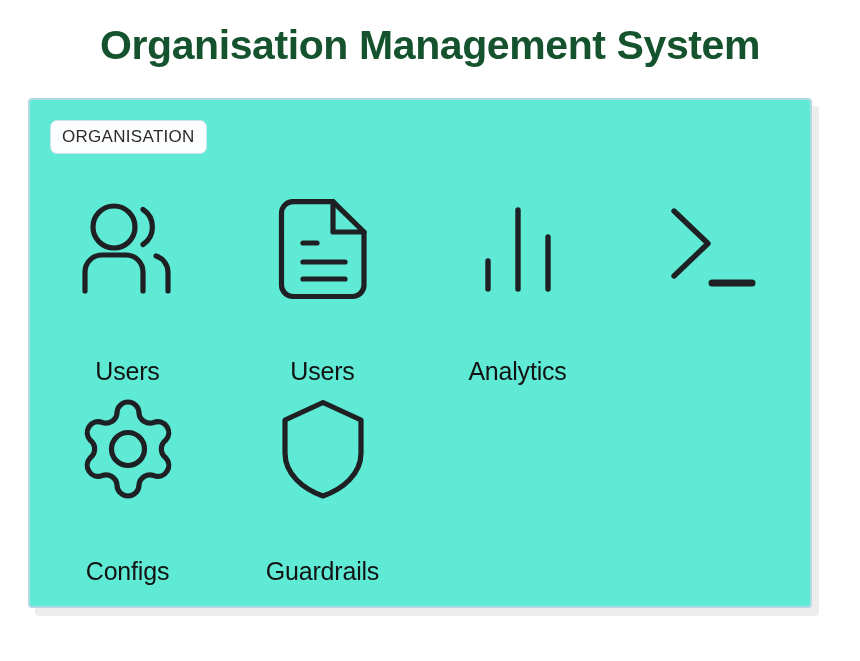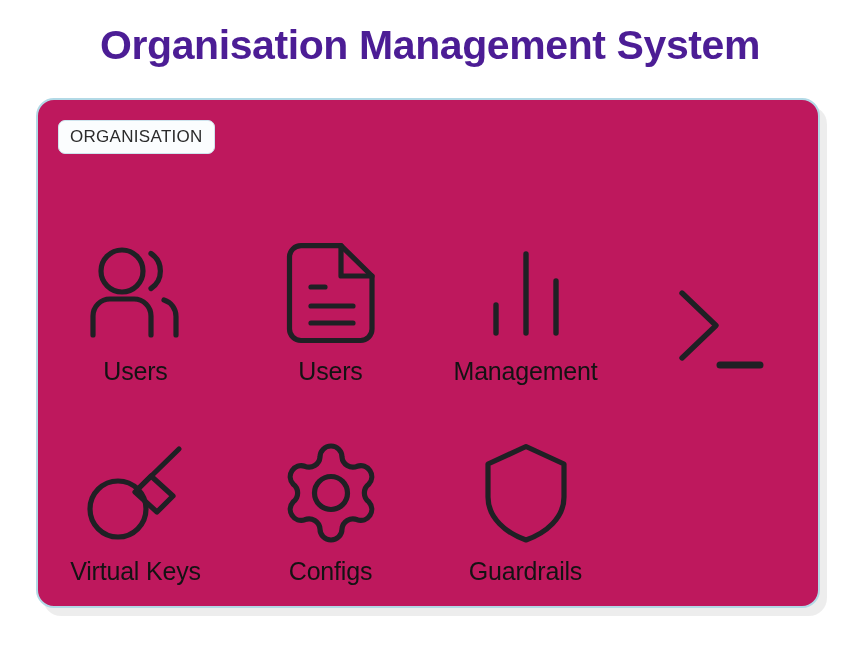--- a/index.html
+++ b/index.html
@@ -22,34 +22,34 @@
   .page-title {
     position: absolute;
     top: 20px;
     left: 0;
     width: 860px;
     text-align: center;
     font-family: "Liberation Sans", sans-serif;
     font-weight: 900;
     font-size: 41px;
     letter-spacing: -0.4px;
-    color: #4c1d95;
+    color: #14532d;
     line-height: 50px;
     white-space: nowrap;
   }
   .org-card {
     position: absolute;
-    left: 36px;
+    left: 28px;
     top: 98px;
     width: 784px;
     height: 510px;
     box-sizing: border-box;
-    background: #be185d;
+    background: #5eead4;
     border: 2px solid #b2d9e6;
-    border-radius: 18px;
+    border-radius: 4px;
     box-shadow: 7px 8px 0 0 rgba(0,0,0,0.07);
   }
   .org-badge {
     position: absolute;
     left: 20px;
     top: 20px;
     padding: 6px 11px 7px 11px;
     background: #fbfdfe;
     border: 1.6px solid #cfe4ee;
     border-radius: 7px;
@@ -67,21 +67,21 @@
     top: 86px;
     width: 780px;
     display: grid;
     grid-template-columns: repeat(4, 1fr);
     grid-template-rows: 200px 200px;
   }
   .tile {
     display: flex;
     flex-direction: column;
     align-items: center;
-    justify-content: flex-end;
+    justify-content: space-between;
     padding-top: 8px;
     cursor: pointer;
   }
   .tile-icon {
     width: 110px;
     height: 110px;
     display: flex;
     align-items: center;
     justify-content: center;
   }
@@ -140,42 +140,32 @@
       </div>
 
       <div class="tile">
         <div class="tile-icon">
           <svg width="74" height="86" viewBox="0 0 74 86" fill="none" stroke="#1f2024" stroke-width="5.4" stroke-linecap="round">
             <path d="M7 55 V83"></path>
             <path d="M37 4 V83"></path>
             <path d="M67 31 V83"></path>
           </svg>
         </div>
-        <div class="tile-label">Management</div>
+        <div class="tile-label">Analytics</div>
       </div>
 
       <div class="tile">
         <div class="tile-icon">
           <svg width="90" height="86" viewBox="0 0 90 86" fill="none" stroke="#1f2024" stroke-width="5.4" stroke-linecap="round" stroke-linejoin="round">
             <path d="M6 5 L40 37.5 L6 70"></path>
             <path d="M44 77 H84" stroke-width="7"></path>
           </svg>
         </div>
       </div>
 
-      <div class="tile">
-        <div class="tile-icon">
-          <svg width="98" height="96" viewBox="0 0 98 96" fill="none" stroke="#1f2024" stroke-width="5.2" stroke-linecap="round" stroke-linejoin="round">
-            <circle cx="31" cy="64" r="28"></circle>
-            <path d="M51 44 L92 4"></path>
-            <path d="M64 31 L86 51 L70 67 L48 47 Z"></path>
-          </svg>
-        </div>
-        <div class="tile-label">Virtual Keys</div>
-      </div>
 
       <div class="tile">
         <div class="tile-icon">
           <svg width="100" height="100" viewBox="0 0 100 100" fill="none" stroke="#1f2024" stroke-width="5.2" stroke-linecap="round" stroke-linejoin="round">
             <path d="M50 3
                      a11 11 0 0 1 11 11 a11 11 0 0 0 15.2 9.3
                      a11 11 0 0 1 11.7 17.8 a11 11 0 0 0 0 17.8
                      a11 11 0 0 1 -11.7 17.8 a11 11 0 0 0 -15.2 9.3
                      a11 11 0 0 1 -22 0 a11 11 0 0 0 -15.2 -9.3
                      a11 11 0 0 1 -11.7 -17.8 a11 11 0 0 0 0 -17.8

